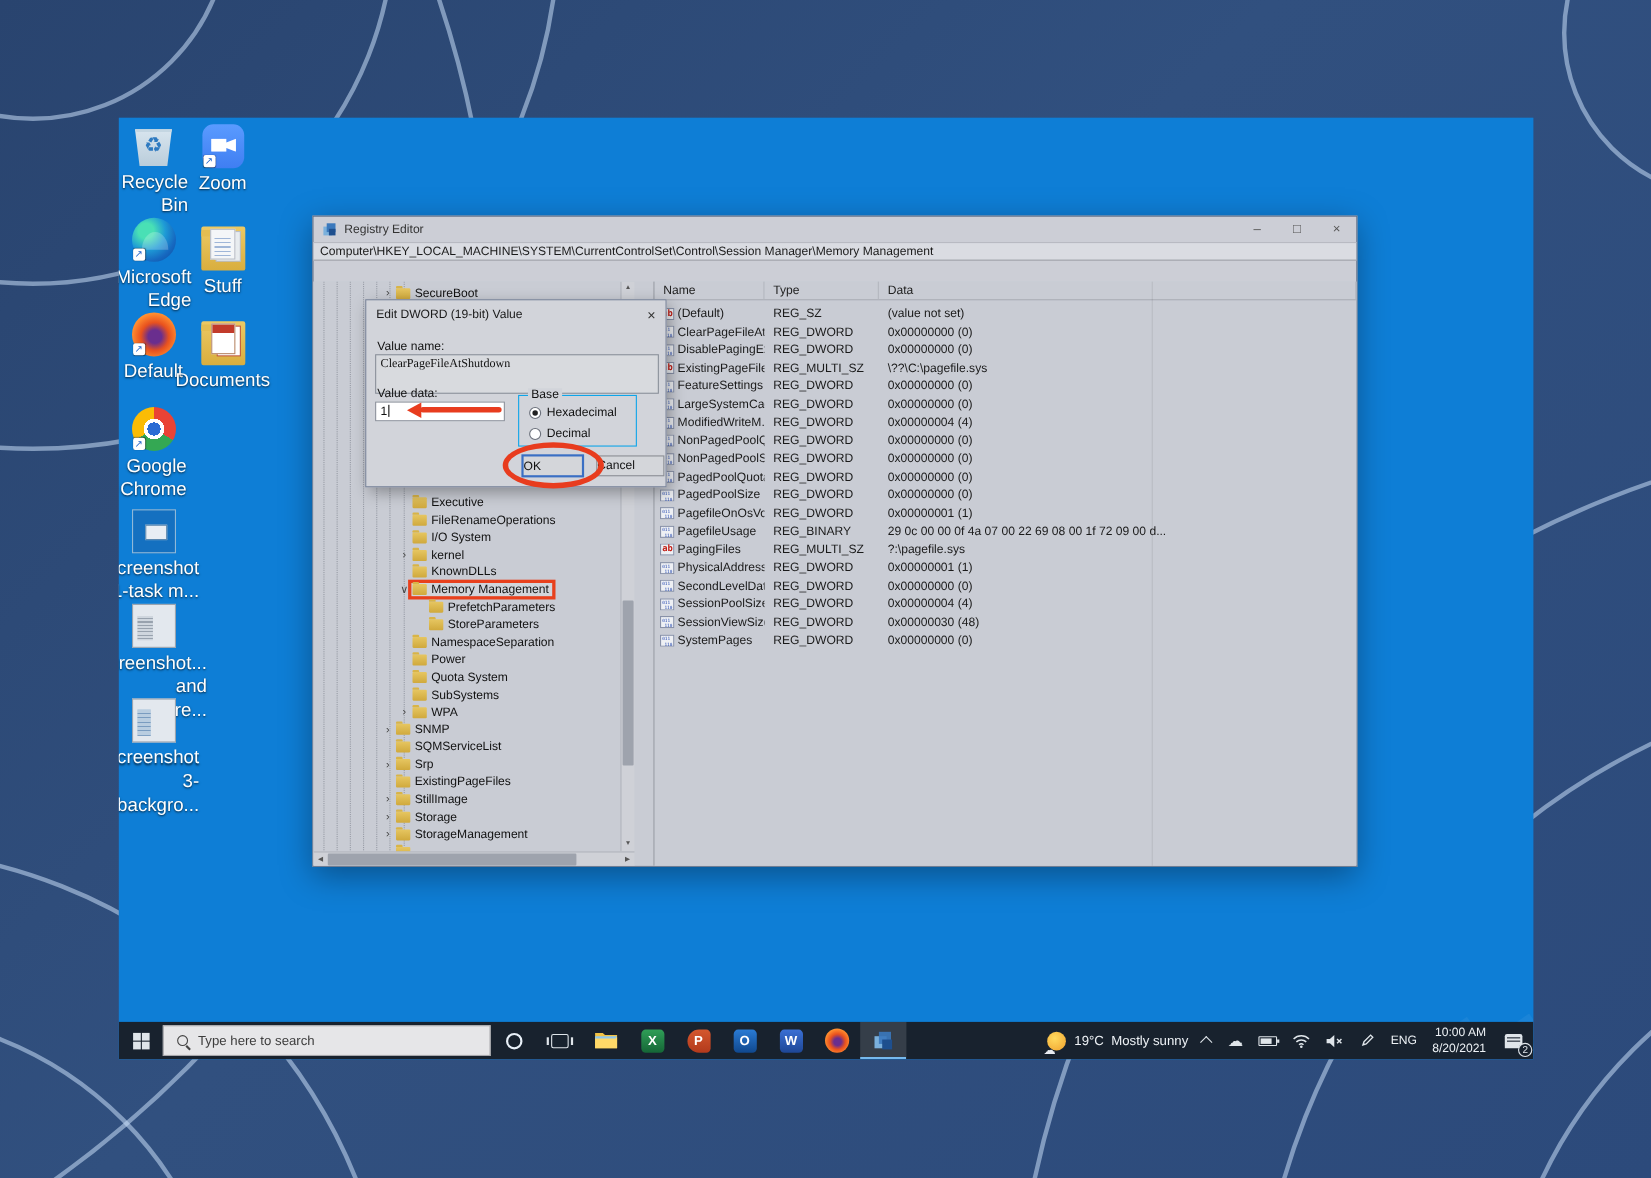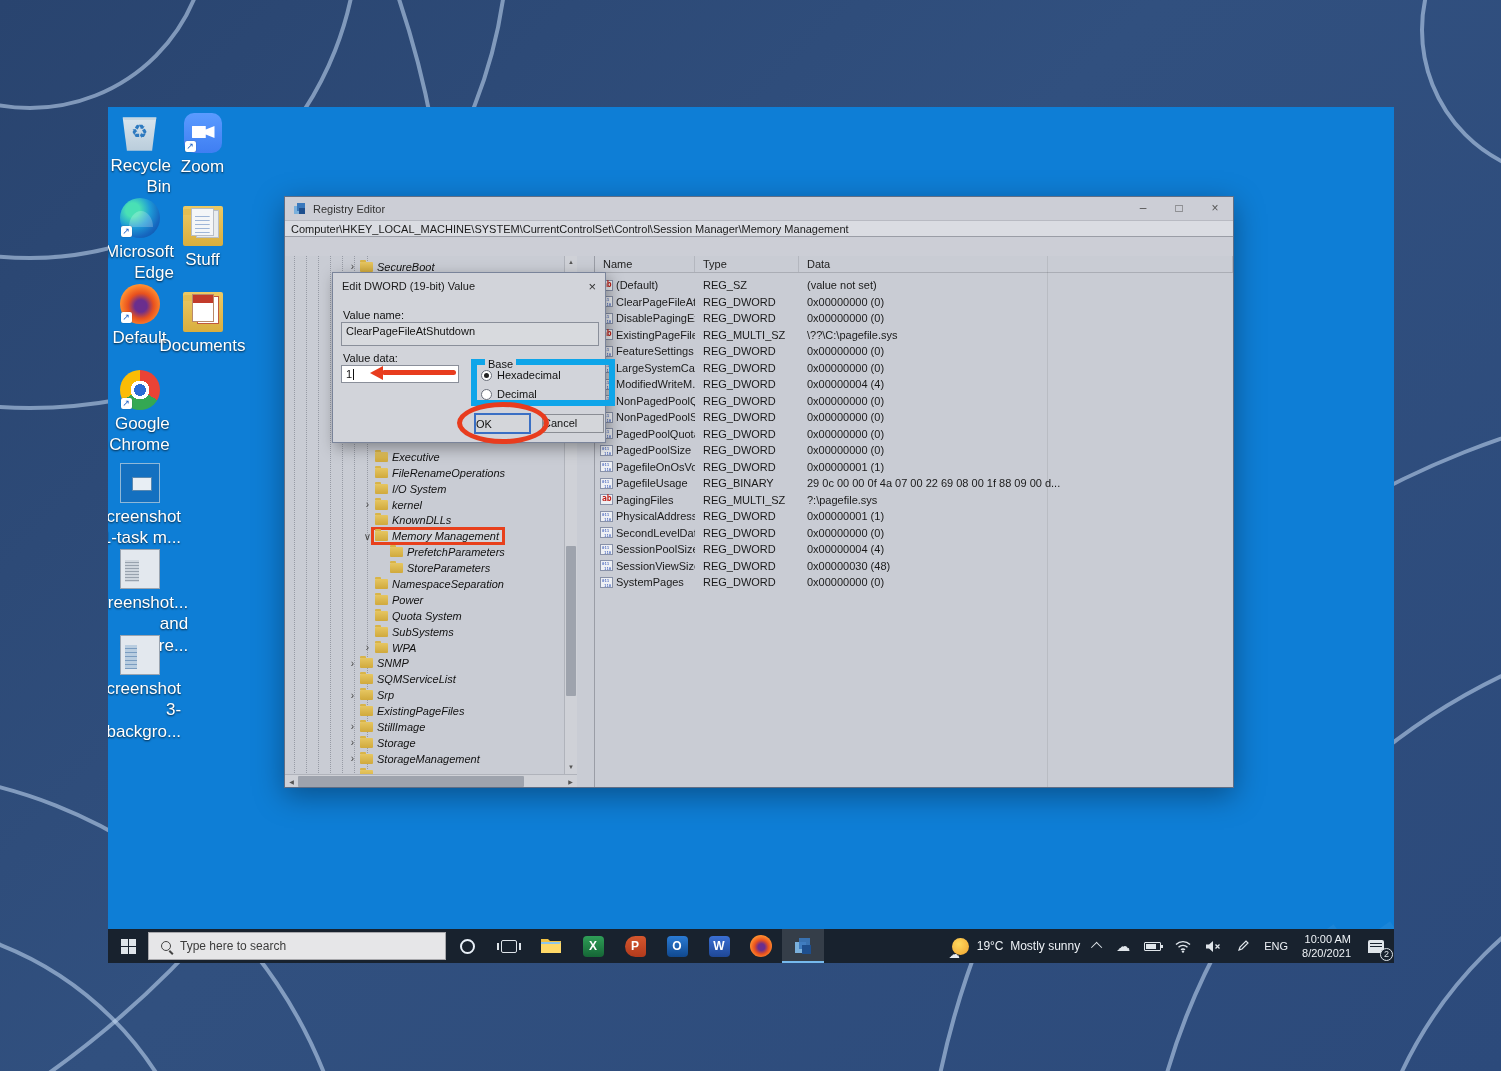--- a/index.html
+++ b/index.html
@@ -85,21 +85,21 @@
 
   
   #tpane { position:absolute; left:0; top:0; width:292px; bottom:0; overflow:hidden; background:#c9ccd4; }
   .guide { position:absolute; top:0; bottom:14px; width:0; border-left:1px dotted rgba(90,96,108,.45); }
   #tlist { position:absolute; left:0; top:3px; right:0; }
   .trow { height:15.9px; display:flex; align-items:center; cursor:pointer; position:relative; }
   .trow .arr { width:13px; flex:0 0 13px; text-align:center; color:#444; font-size:10px; line-height:15px; }
   .trow.lvl1 { padding-left:61px; }
   .trow.lvl2 { padding-left:76px; }
   .trow.lvl3 { padding-left:91px; }
-  .titem { display:flex; align-items:center; padding:0 3px 0 1px;font-style:italic; }
+  .titem { display:flex; align-items:center; padding:0 3px 0 1px; }
   .tfold { width:13px; height:10px; background:linear-gradient(#e6c661,#d0a93c); border-radius:1px;
            position:relative; margin-right:4px; flex:0 0 13px; }
   .tfold::before { content:""; position:absolute; left:0; top:-2px; width:6px; height:2px;
                    background:#d8b448; border-radius:1px 1px 0 0; }
   .tlabel { white-space:nowrap; color:#111; }
   .trow.hl .titem { outline:3px solid #e8401c; background:#d2d5db; }
   #tspacer { height:174px; }
 
   
   .vsb { position:absolute; right:0; top:0; bottom:13px; width:13px; background:#cfd1d7; border-left:1px solid #b0b3bb; }
@@ -131,21 +131,21 @@
   
   #dlg { position:absolute; left:224px; top:165px; width:274px; height:171px; background:#d2d4da;
          border:1px solid #7a849a; box-shadow:3px 5px 14px rgba(0,0,0,.35); }
   #dtit { height:26px; display:flex; align-items:center; padding:0 9px; }
   #dtit .x { margin-left:auto; color:#333; font-size:13px; cursor:pointer; }
   .dlab { position:absolute; color:#111; }
   .dinput { position:absolute; border:1px solid #8a8f9a; background:#d8dade; padding:2px 4px; color:#111;
             white-space:nowrap; overflow:hidden; }
   #vdata { background:#fff; }
   .caret { display:inline-block; width:1px; height:11px; background:#111; vertical-align:-2px; margin-left:1px; }
-  #grp { position:absolute; left:138px; top:86px; width:144px; height:47px; border:6px solid #0ea5e9; }
+  #grp { position:absolute; left:138px; top:86px; width:108px; height:47px; border:1px solid #0ea5e9; }
   #grp legend,#grp .glab { position:absolute; top:-7px; left:8px; background:#d2d4da; padding:0 3px; color:#111; }
   .radio { position:absolute; display:flex; align-items:center; cursor:pointer; color:#111; }
   .rdot { width:11px; height:11px; border-radius:50%; border:1px solid #6a6f7a; background:#fff; margin-right:5px;
           position:relative; }
   .radio.sel .rdot::after { content:""; position:absolute; left:2px; top:2px; width:5px; height:5px;
                             border-radius:50%; background:#222; }
   .dbtn { position:absolute; background:#d4d6da; border:1px solid #8a8d94; color:#111;
           cursor:pointer; }
   #okbtn { left:141px; top:140px; width:57px; height:21px; line-height:18px; border:2px solid #3a6fc4; }
   #cxbtn { left:209px; top:141px; width:62px; height:19px; line-height:17px; }
@@ -592,21 +592,21 @@
                 </span>
                 <span class="ty c-type">REG_DWORD</span>
                 <span class="da c-data">0x00000001 (1)</span>
               </div>
               <div class="vrow">
                 <span class="nm c-name">
                   <span class="vic ic-bin"></span>
                   <span>PagefileUsage</span>
                 </span>
                 <span class="ty c-type">REG_BINARY</span>
-                <span class="da c-data">29 0c 00 00 0f 4a 07 00 22 69 08 00 1f 88 09 00 d...</span>
+                <span class="da c-data">29 0c 00 00 0f 4a 07 00 22 69 08 00 1f 72 09 00 d...</span>
               </div>
               <div class="vrow">
                 <span class="nm c-name">
                   <span class="vic ic-str"></span>
                   <span>PagingFiles</span>
                 </span>
                 <span class="ty c-type">REG_MULTI_SZ</span>
                 <span class="da c-data">?:\pagefile.sys</span>
               </div>
               <div class="vrow">
@@ -653,21 +653,21 @@
         </div>
       </div>
     </div>
 
     <div id="dlg">
       <div id="dtit">
         <span>Edit DWORD (19-bit) Value</span>
         <span class="x">×</span>
       </div>
       <span class="dlab" style="left:10px;top:36px;">Value name:</span>
-      <div class="dinput" style="left:8px;top:49px;width:258px;height:24px;">ClearPageFileAtShutdown</div>
+      <div class="dinput" style="left:8px;top:49px;width:258px;height:36px;font-family:Liberation Serif, serif;">ClearPageFileAtShutdown</div>
       <span class="dlab" style="left:10px;top:79px;">Value data:</span>
       <div class="dinput" id="vdata" style="left:8px;top:92px;width:118px;height:18px;"><span>1</span><span class="caret"></span></div>
 
       <div id="grp">
         <span class="glab">Base</span>
       </div>
       <div class="radio sel" style="left:148px;top:96px;">
         <span class="rdot"></span>
         <span>Hexadecimal</span>
       </div>

